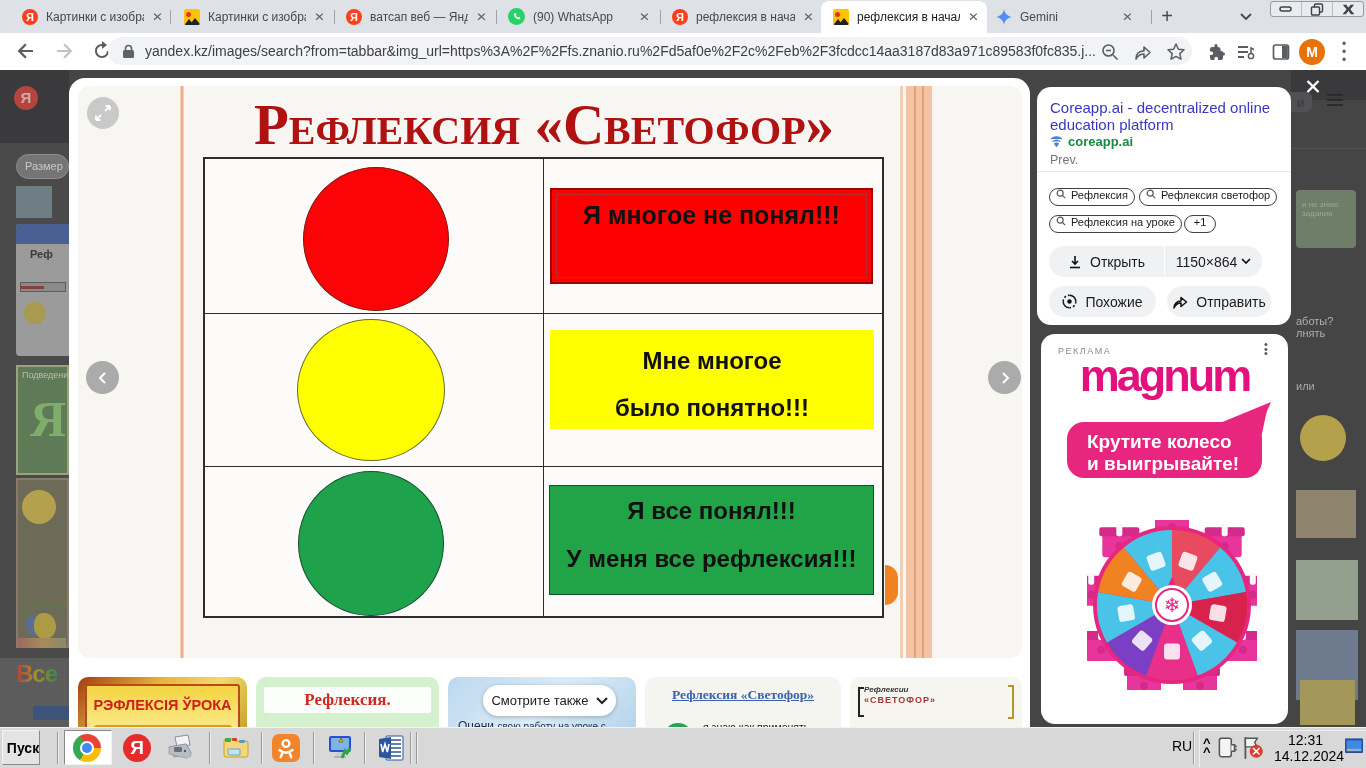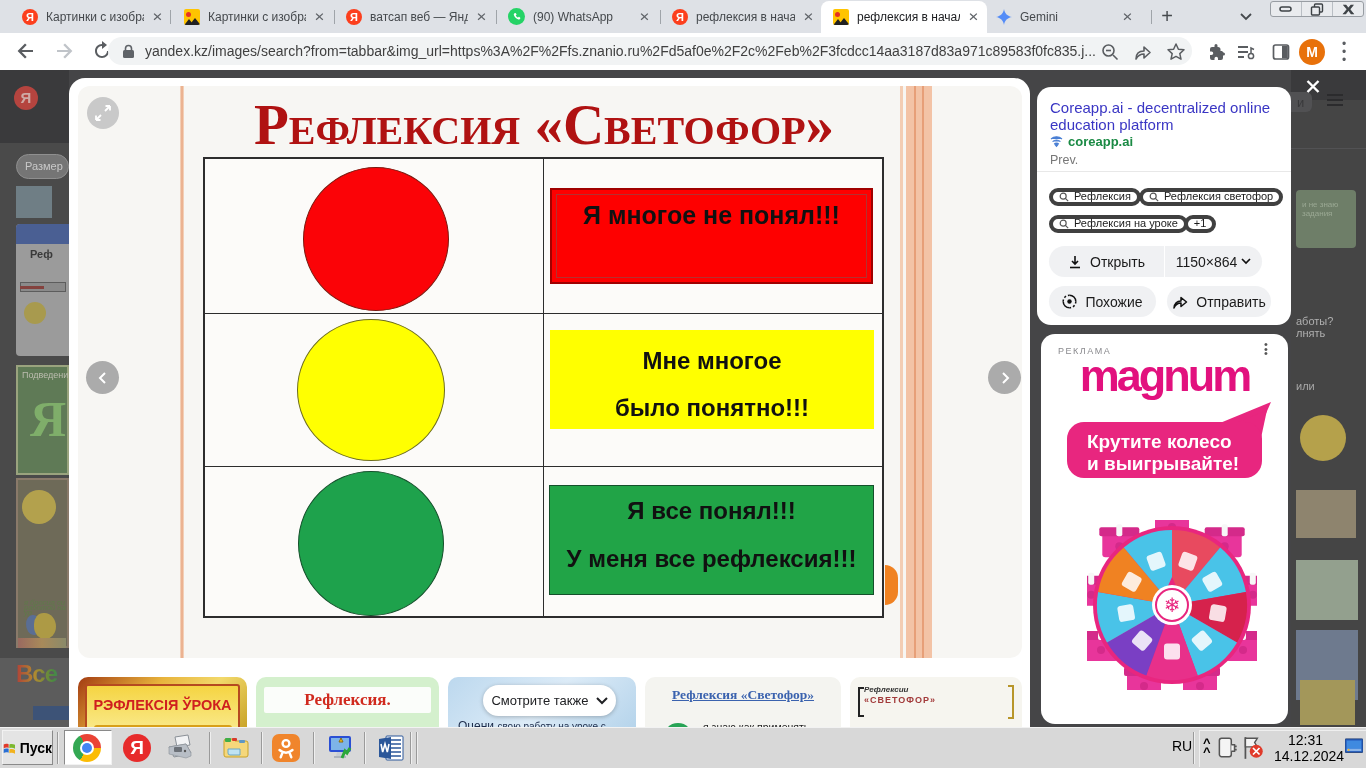--- a/index.html
+++ b/index.html
@@ -41,21 +41,21 @@
 .tbox{position:absolute;display:flex;flex-direction:column;justify-content:space-between;text-align:center;font-weight:700;color:#111;line-height:1.15}
 #title{position:absolute;left:136px;top:6px;width:660px;text-align:center;font-family:"Liberation Serif",serif;font-weight:700;color:#b01212;font-size:57px;font-variant:small-caps}
 .navarr{position:absolute;top:283px;width:33px;height:33px;border-radius:50%;background:#ababab;color:#fff;display:flex;align-items:center;justify-content:center}
 #expandbtn{position:absolute;left:18px;top:19px;width:32px;height:32px;border-radius:50%;background:#c9c9c9}
 
 .thumb{position:absolute;top:599px;height:121px;border-radius:10px;overflow:hidden}
 #seealso{position:absolute;left:414px;top:607px;width:133px;height:31px;background:#fff;border-radius:16px;box-shadow:0 1px 4px rgba(0,0,0,.25);font-size:13px;color:#202124;display:flex;align-items:center;justify-content:center;z-index:5}
 
 #rpanel{position:absolute;left:1037px;top:17px;width:254px;height:238px;background:#fff;border-radius:14px;font-size:13px}
 #adcard{position:absolute;left:1041px;top:264px;width:247px;height:390px;background:#fff;border-radius:14px;overflow:hidden}
-.chip{position:absolute;height:18px;border:4px solid #404040;border-radius:9px;font-size:11px;color:#1b1b1b;display:flex;align-items:flex-end;padding:0 6px}
+.chip{position:absolute;height:18px;border:1px solid #404040;border-radius:9px;font-size:11px;color:#1b1b1b;display:flex;align-items:flex-start;padding:0 6px}
 .ybtn{position:absolute;height:31px;background:#f0f1f3;font-size:14px;color:#1b1b1b;display:flex;align-items:center;justify-content:center}
 
 #taskbar{position:absolute;left:0;top:727px;width:1366px;height:41px;background:#d8d8d8;border-top:1px solid #f2f2f2}
 .tbtn{position:absolute;top:2px;height:35px;border:1px solid;border-color:#f2f2f2 #8a8a8a #8a8a8a #f2f2f2;background:#d8d8d8}
 .tsep{position:absolute;top:4px;width:2px;height:32px;border-left:1px solid #9a9a9a;border-right:1px solid #efefef}
 .qicon{position:absolute;top:6px;width:28px;height:28px}
 </style></head><body>
 <div id="page">
 
 <div id="tabstrip">
@@ -428,21 +428,21 @@
           <text x="0" y="7" text-anchor="middle" font-size="20" fill="#e8267f">❄</text>
     </svg>
   </div>
 
   <svg class="abs" style="left:1306px;top:10px" width="14" height="13" viewBox="0 0 14 13">
         <path d="M1.5 1l11 11M12.5 1l-11 11" stroke="#fff" stroke-width="2.4"></path>
       </svg>
 </div>
 
 <div id="taskbar">
-  <div class="tbtn" style="left:2px;width:51px;display:flex;align-items:center;justify-content:center;background:#e4e4e4">
+  <div class="tbtn" style="left:2px;width:38px;display:flex;align-items:center;justify-content:center;background:#e4e4e4">
     <svg width="18" height="16" viewBox="0 0 18 16">
           <path d="M1 3.2C3 1.8 5 1.6 8 2.6V8C5 7 3 7.2 1 8.6z" fill="#e03a2a"></path>
           <path d="M9 2.9c3-1 5-.8 8 .6V9c-3-1.4-5-1.6-8-.6z" fill="#7cb82f"></path>
           <path d="M1 9.8C3 8.4 5 8.2 8 9.2v5.4c-3-1-5-.8-7 .6z" fill="#2a6fd4"></path>
           <path d="M9 10.1c3-1 5-.8 8 .6v5.4c-3-1.4-5-1.6-8-.6z" fill="#f2b21d"></path>
         </svg>
     <span style="font-weight:700;font-size:14px;margin-left:4px;color:#000">Пуск</span>
   </div>
   <div class="tsep" style="left:57px"></div>
   <div class="abs" style="left:64px;top:2px;width:48px;height:35px;background:#fff;border:1px solid;border-color:#8a8a8a #f2f2f2 #f2f2f2 #8a8a8a"></div>

